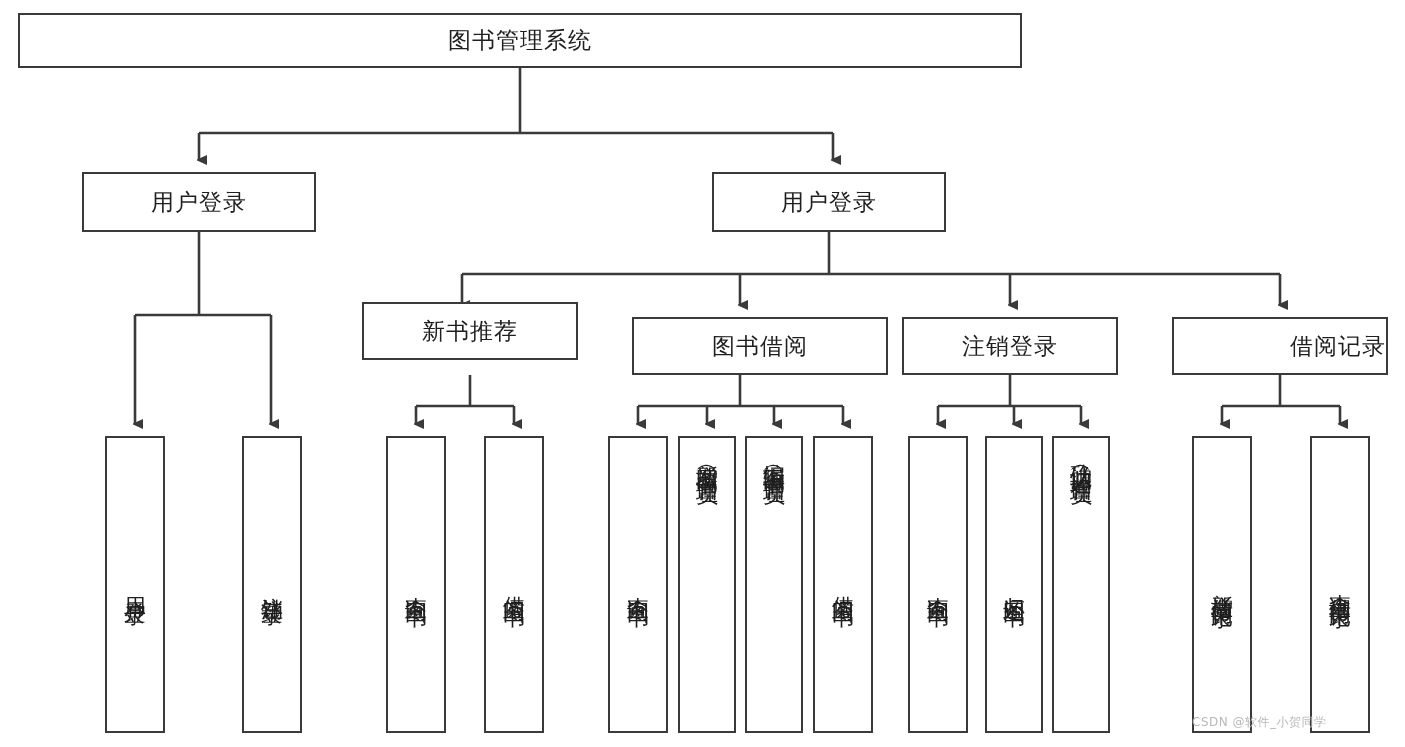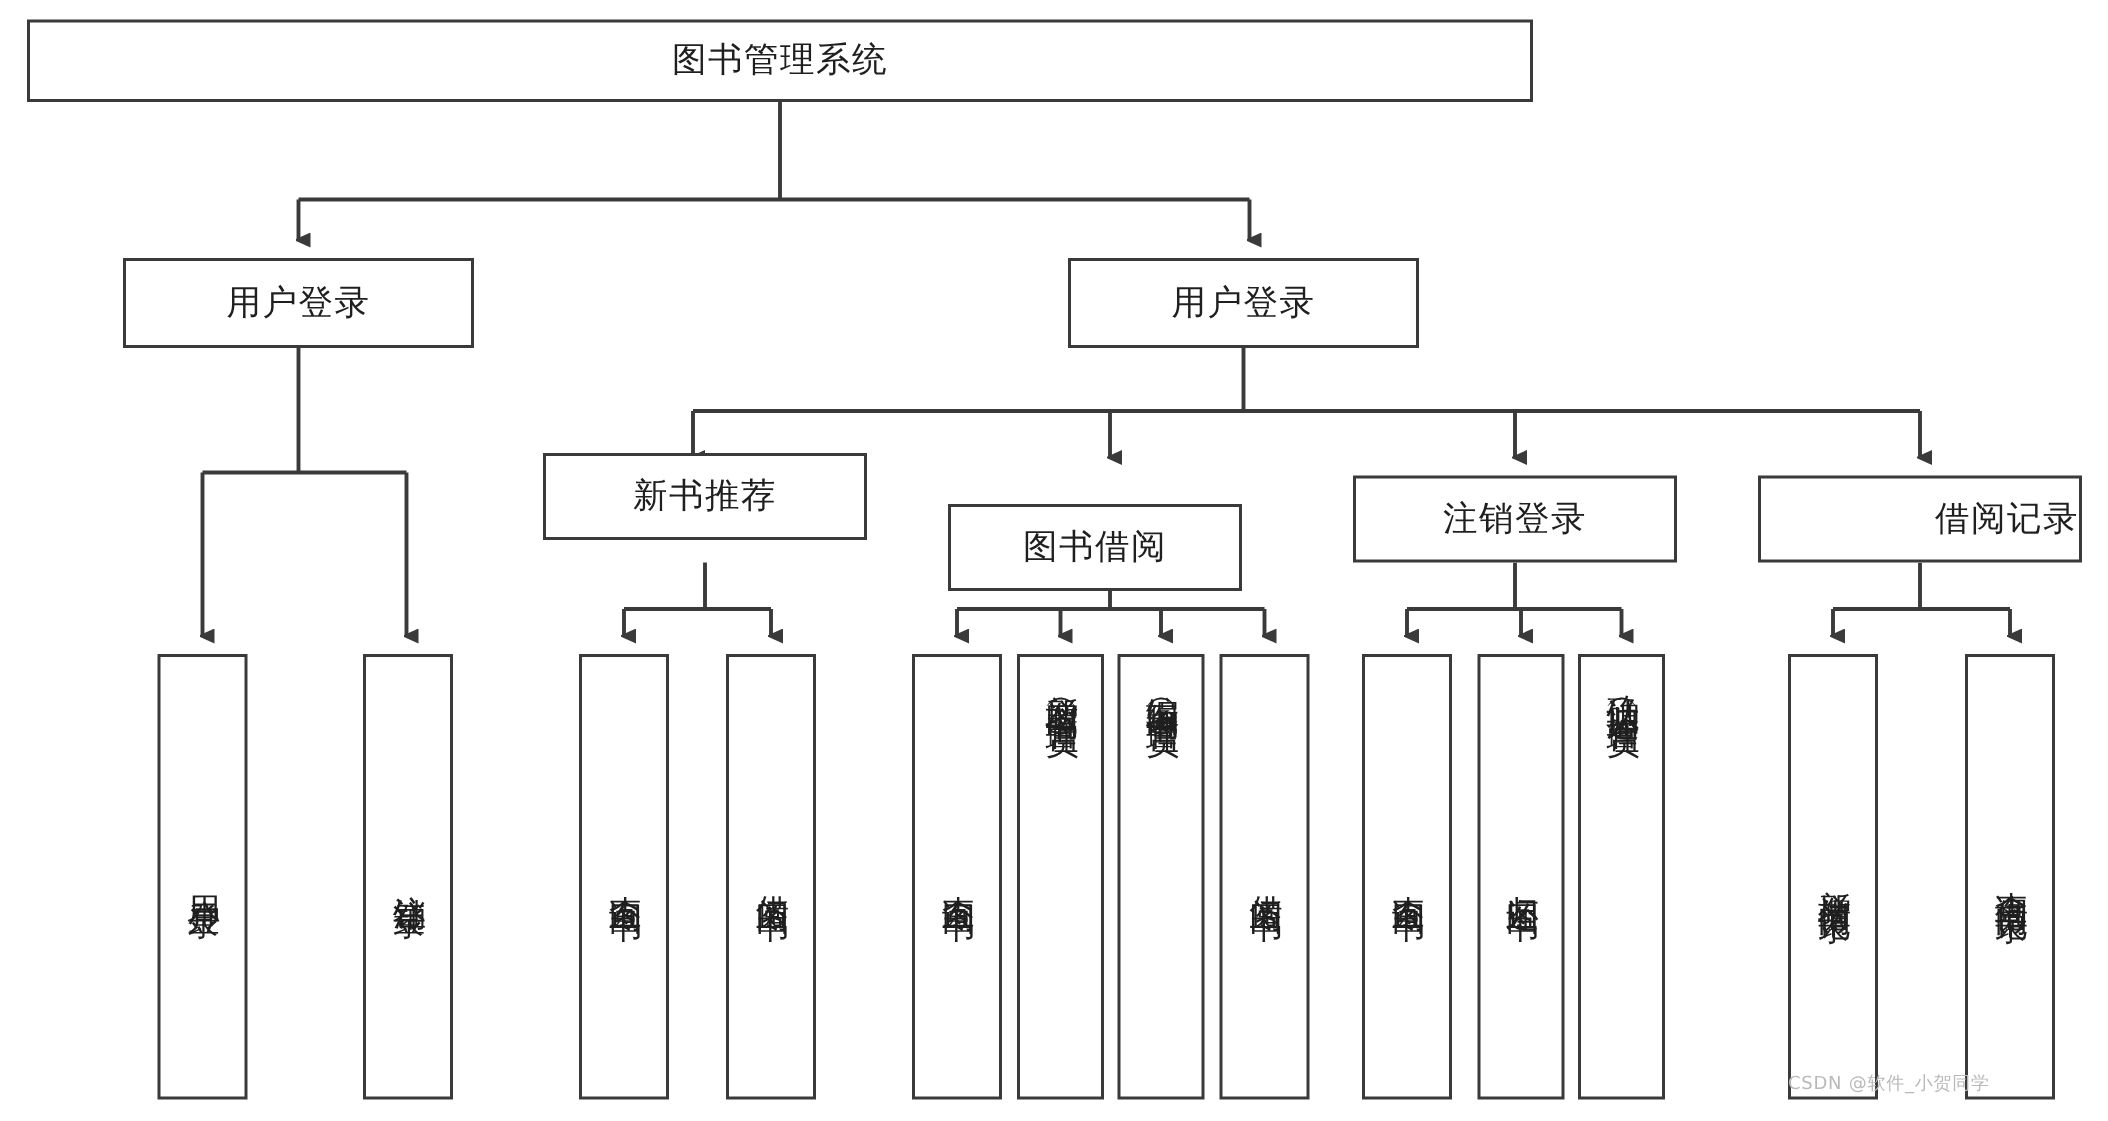--- a/index.html
+++ b/index.html
@@ -133,21 +133,21 @@
   <div class="node" style="left:82px; top:172px; width:234px; height:60px;">
     <span class="label">用户登录</span>
   </div>
   <div class="node" style="left:712px; top:172px; width:234px; height:60px;">
     <span class="label">用户登录</span>
   </div>
 
   <div class="node" style="left:362px; top:302px; width:216px; height:58px;">
     <span class="label">新书推荐</span>
   </div>
-  <div class="node" style="left:632px; top:336px; width:196px; height:58px;">
+  <div class="node" style="left:632px; top:317px; width:256px; height:58px;">
     <span class="label">图书借阅</span>
   </div>
   <div class="node" style="left:902px; top:317px; width:216px; height:58px;">
     <span class="label">注销登录</span>
   </div>
   <div class="node" style="left:1172px; top:317px; width:216px; height:58px;justify-content:flex-end;">
     <span class="label">借阅记录</span>
   </div>
 
   <div class="node vert center-text" style="left:105px; top:436px; width:60px; height:297px;">

